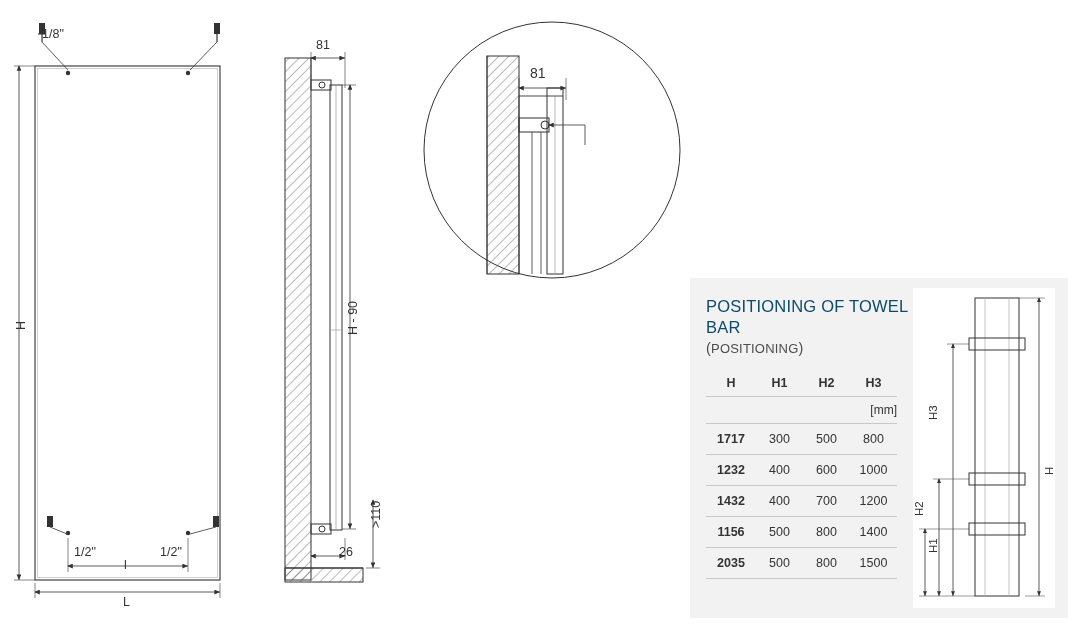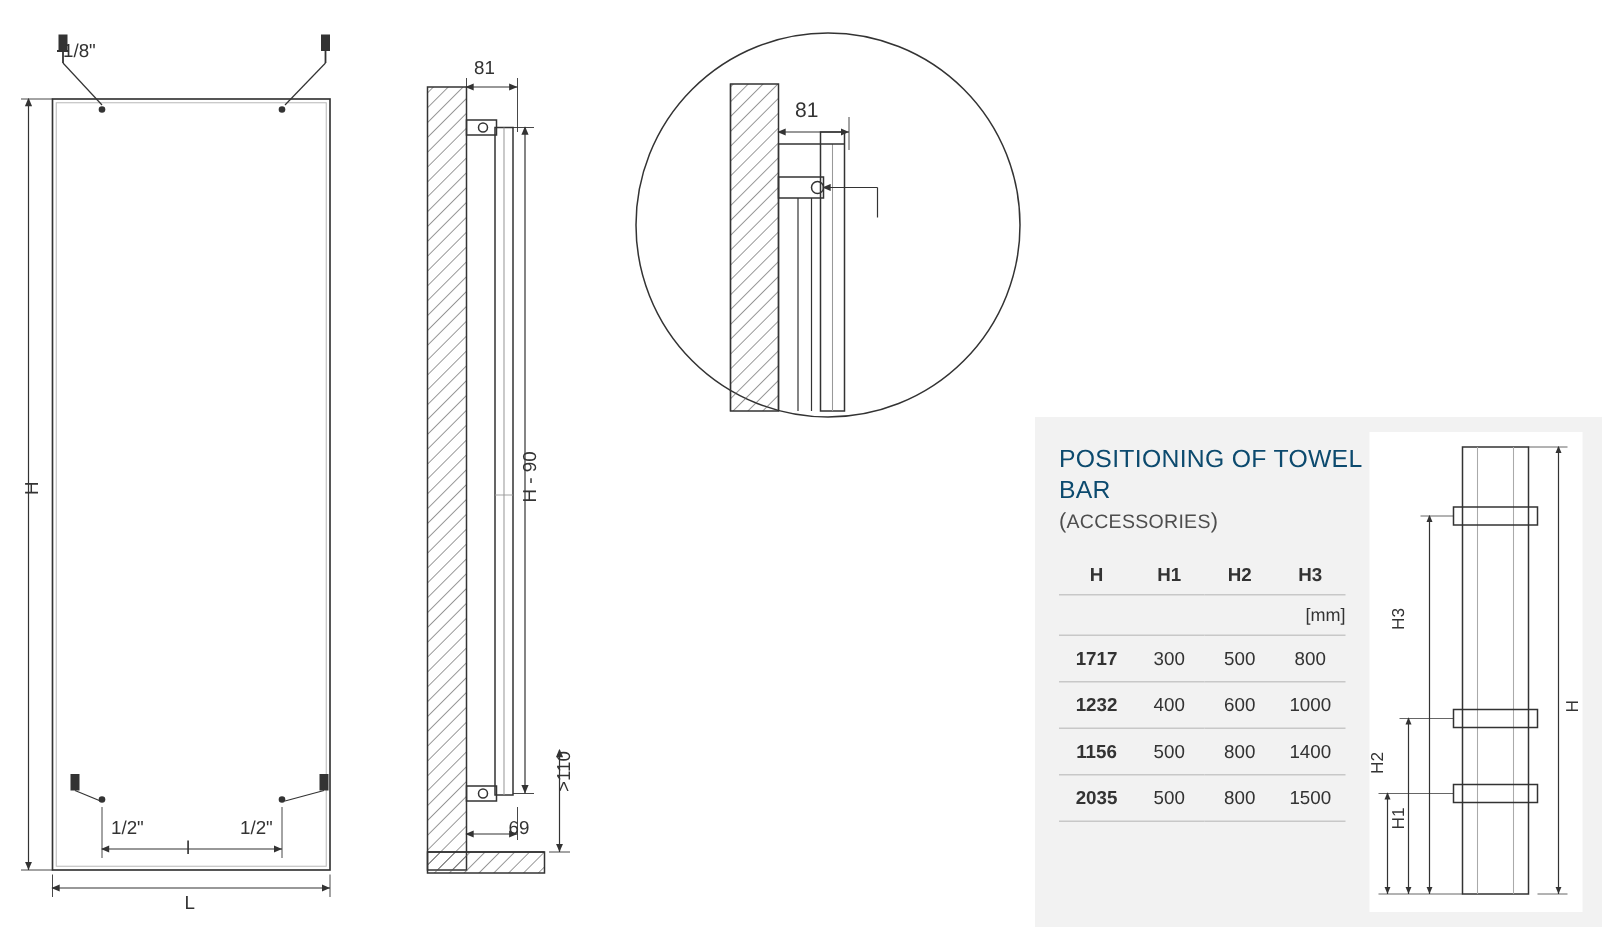--- a/index.html
+++ b/index.html
@@ -227,29 +227,29 @@
   <div class="lbl" style="left:42px; top:27px;">1/8"</div>
   <div class="lbl vert" style="left:14px; top:330px;">H</div>
   <div class="lbl" style="left:74px; top:545px;">1/2"</div>
   <div class="lbl" style="left:160px; top:545px;">1/2"</div>
   <div class="lbl" style="left:124px; top:558px;">l</div>
   <div class="lbl" style="left:123px; top:595px;">L</div>
 
   <div class="lbl" style="left:316px; top:38px;">81</div>
   <div class="lbl vert" style="left:346px; top:335px;">H - 90</div>
   <div class="lbl vert" style="left:369px; top:528px;">&gt;110</div>
-  <div class="lbl" style="left:339px; top:545px;">69</div>
+  <div class="lbl" style="left:339px; top:545px;">26</div>
 
   <div class="lbl" style="left:530px; top:65px; font-size:14px;">81</div>
 
   <div class="panel"></div>
 
   <div class="panel-title">POSITIONING OF TOWEL BAR</div>
   <div class="panel-sub">
-    <span class="paren">(</span><span>ACCESSORIES</span><span class="paren">)</span>
+    <span class="paren">(</span><span>POSITIONING</span><span class="paren">)</span>
   </div>
 
   <table class="dims">
     <colgroup>
       <col class="c1">
         <col class="c2">
         <col class="c3">
         <col class="c4">
     </colgroup>
     <thead>
@@ -270,20 +270,26 @@
         <td>500</td>
         <td>800</td>
       </tr>
       <tr class="datarow">
         <td class="hcol">1232</td>
         <td>400</td>
         <td>600</td>
         <td>1000</td>
       </tr>
       <tr class="datarow">
+        <td class="hcol">1432</td>
+        <td>400</td>
+        <td>700</td>
+        <td>1200</td>
+      </tr>
+      <tr class="datarow">
         <td class="hcol">1156</td>
         <td>500</td>
         <td>800</td>
         <td>1400</td>
       </tr>
       <tr class="datarow">
         <td class="hcol">2035</td>
         <td>500</td>
         <td>800</td>
         <td>1500</td>

